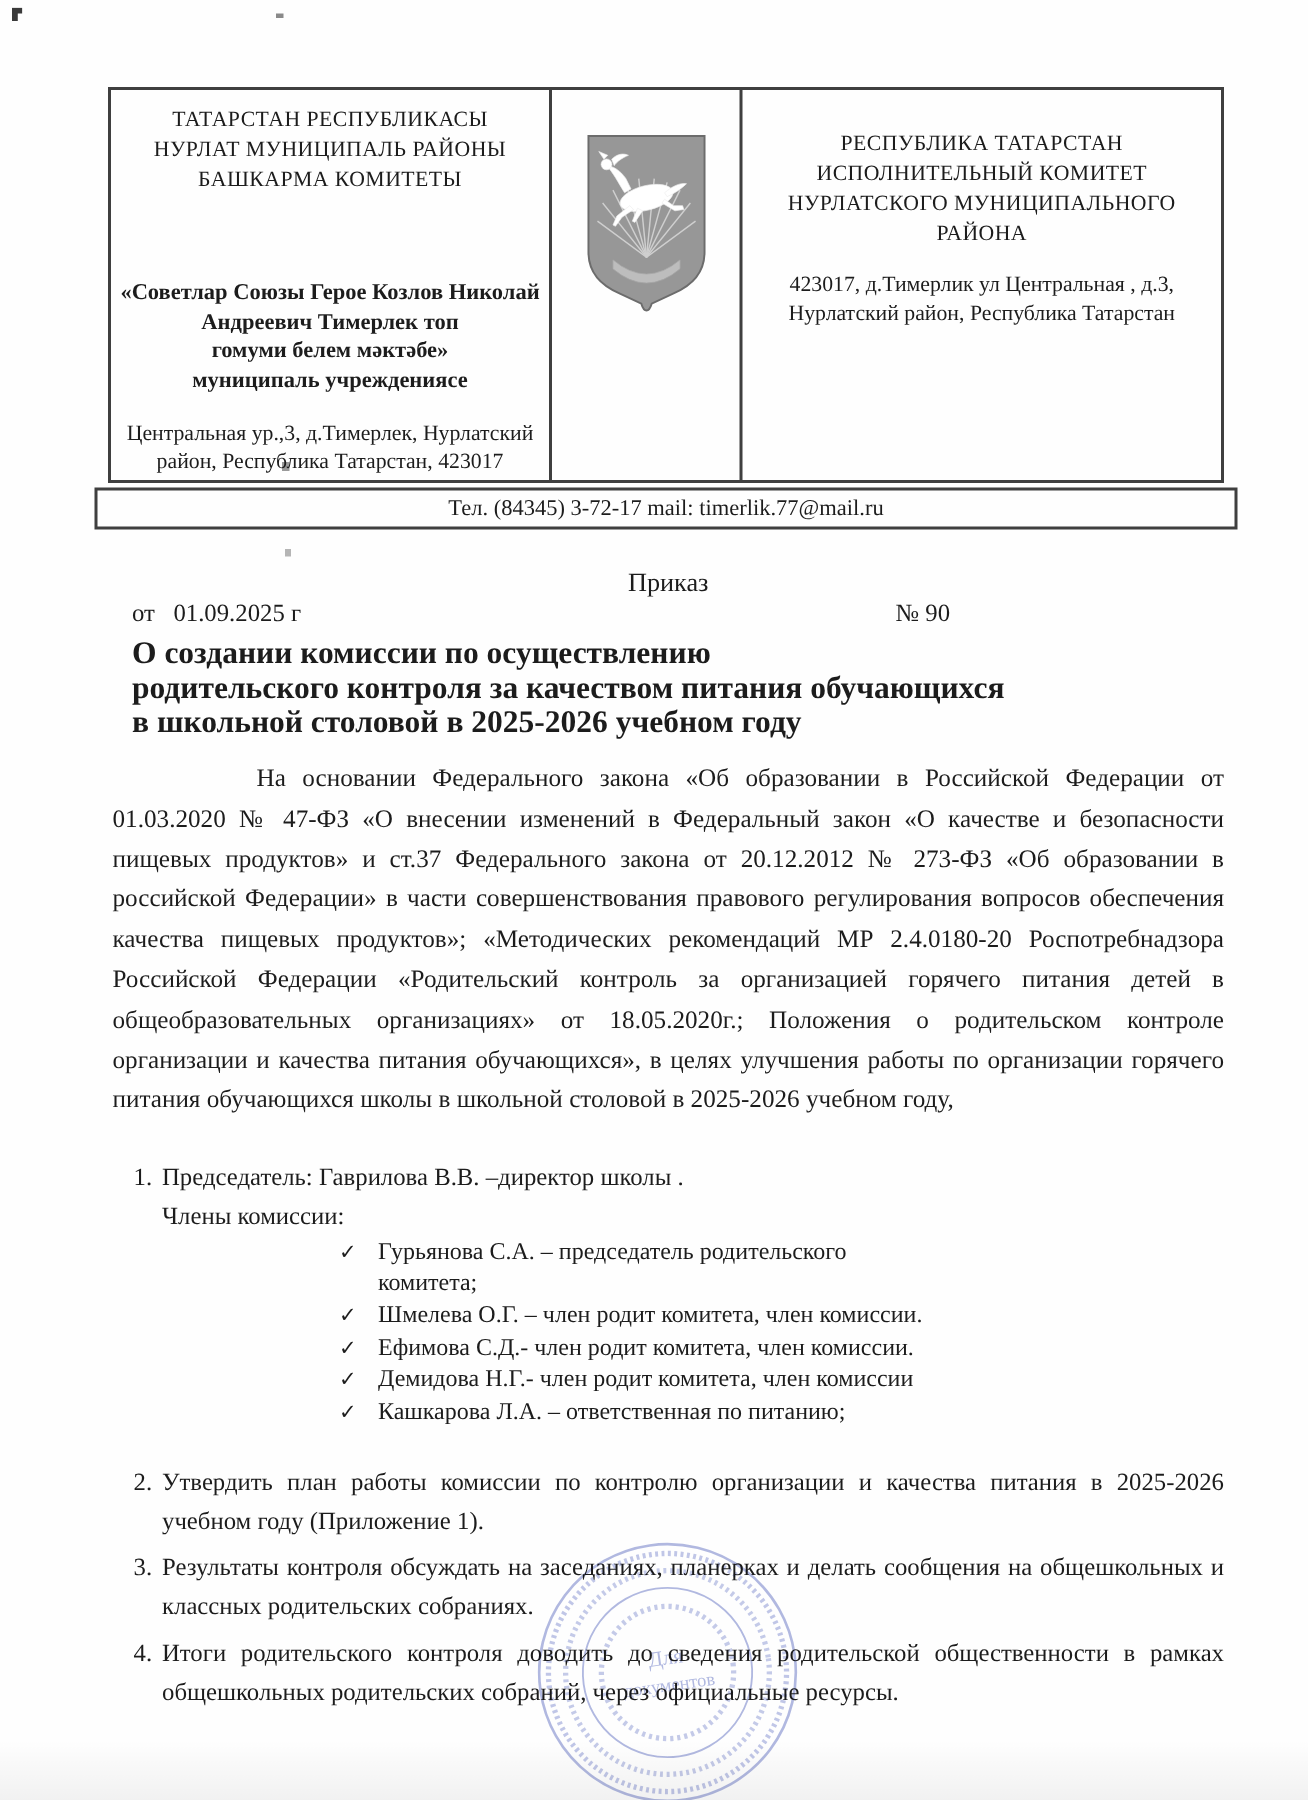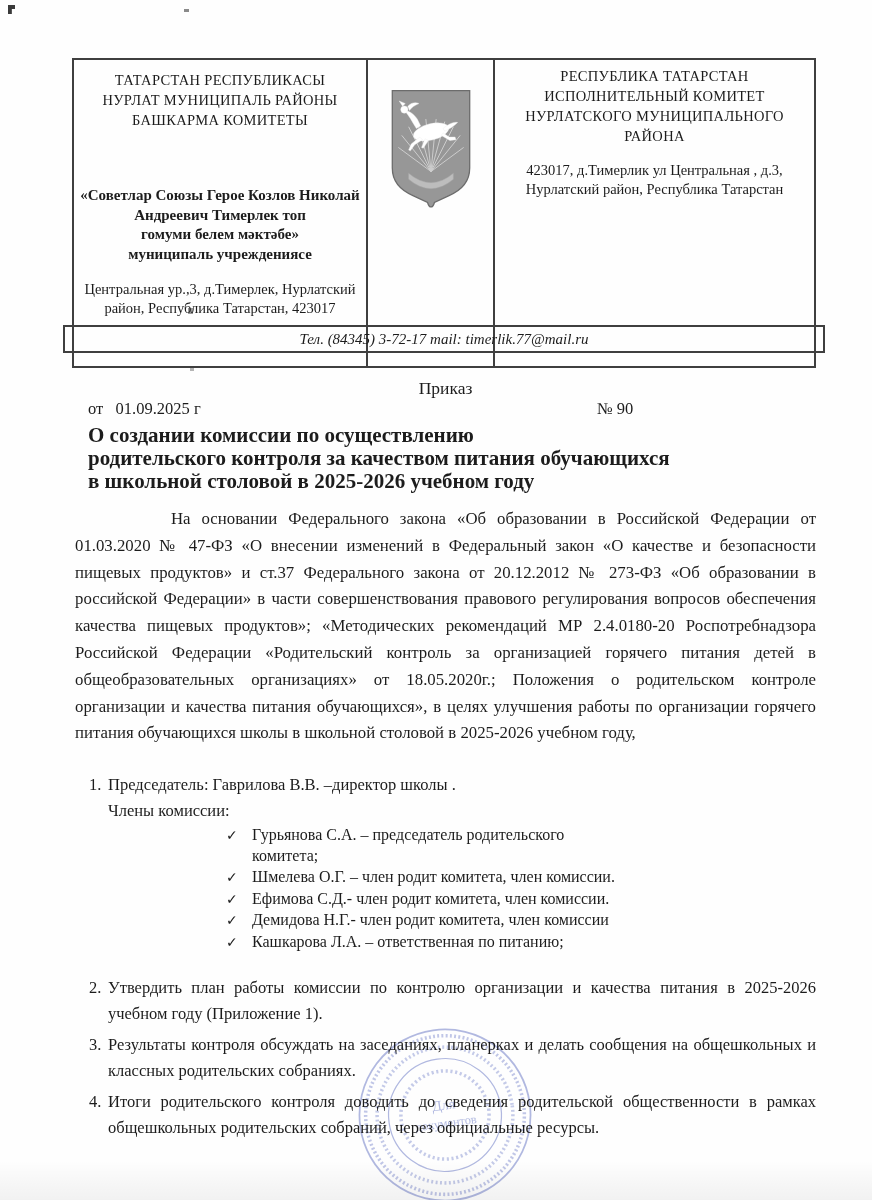--- a/index.html
+++ b/index.html
@@ -17,42 +17,41 @@
     pointer-events:none;
   }
   
   .speck{position:absolute;background:#3a3a3a;}
   .speck1{left:8px;top:5px;width:7px;height:9px;clip-path:polygon(0 0,100% 0,100% 45%,55% 45%,55% 100%,0 100%);}
   .speck2{left:184px;top:9px;width:5px;height:3px;background:#8a8a8a;}
   .speck3{left:188px;top:308px;width:5px;height:6px;background:#9a9a9a;}
   .speck4{left:190px;top:366px;width:4px;height:5px;background:#b5b5b5;}
   
   .hdr{
-    position:absolute;left:72px;top:58px;width:744px;height:310px;
+    position:absolute;left:72px;top:58px;width:744px;height:264px;
     border:2px solid #3f3f3f;box-sizing:border-box;
     display:grid;grid-template-columns:294px 127px auto;
   }
   .hdr-cell{box-sizing:border-box;padding:6px 6px 0 6px;text-align:center;}
   .hdr-cell.mid,.hdr-cell.left{border-right:2px solid #3f3f3f;}
   .hdr-org{font-size:14.5px;line-height:20px;white-space:pre-line;letter-spacing:.3px;}
   .hdr-school{font-size:15px;line-height:19.5px;font-weight:bold;white-space:pre-line;}
   .hdr-addr{font-size:14.5px;line-height:19px;white-space:pre-line;}
   .left .hdr-org{margin-top:4px;}
   .left .hdr-school{margin-top:56px;}
   .left .hdr-addr{margin-top:16px;}
-  .right .hdr-org{margin-top:0;}
+  .right .hdr-org{margin-top:20px;}
   .right .hdr-school{margin-top:17px;}
   .right .hdr-addr{margin-top:15px;}
   .emblem-wrap{margin-top:20px;display:flex;justify-content:center;}
   .phone-row{
     position:absolute;left:63px;top:325px;width:762px;height:28px;
     border:2px solid #3f3f3f;box-sizing:border-box;
     display:flex;align-items:center;justify-content:center;
     font-size:15px;
-    font-style:italic;
   }
   
   .body{position:absolute;left:75px;top:378px;width:741px;}
   .doc-title{text-align:center;font-size:17.5px;margin:0;}
   .date-row{position:relative;height:22px;font-size:16.5px;}
   .date-row .date{white-space:pre;margin-left:13px;}
   .date-row .num{position:absolute;left:522px;top:0;}
   .subject{font-weight:bold;font-size:21px;line-height:23px;white-space:pre-line;margin:3px 0 0 13px;}
   .preamble{margin-top:13px;font-size:16.8px;line-height:26.8px;text-align:justify;text-indent:96px;}
   .decree{text-align:center;font-size:17.5px;margin-top:1px;letter-spacing:.5px;}

